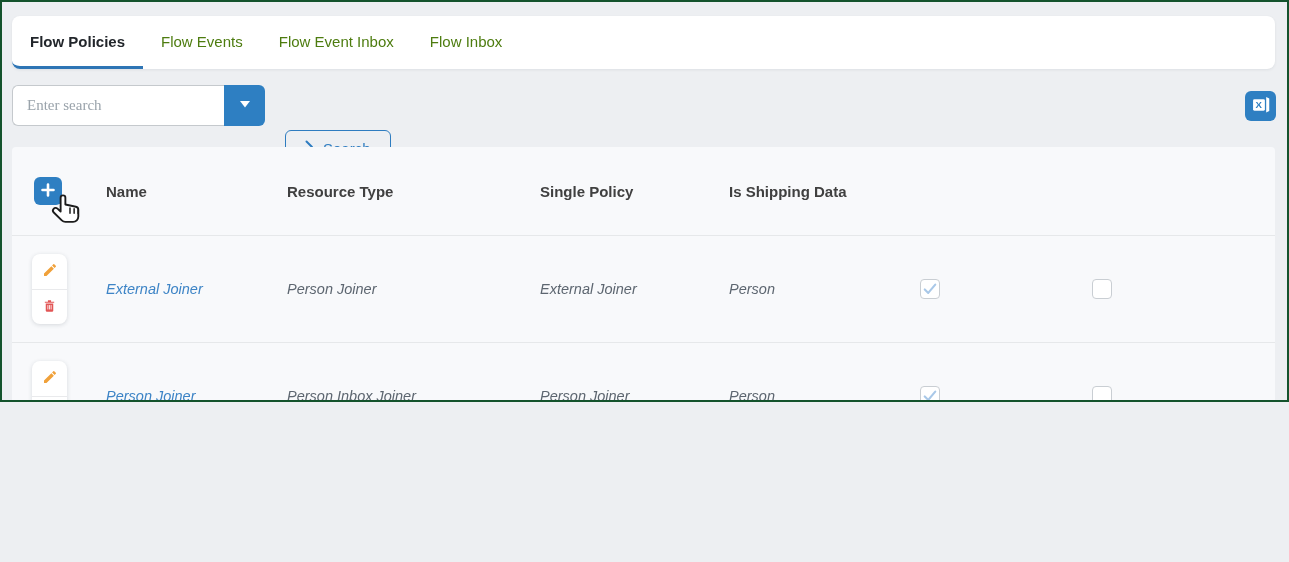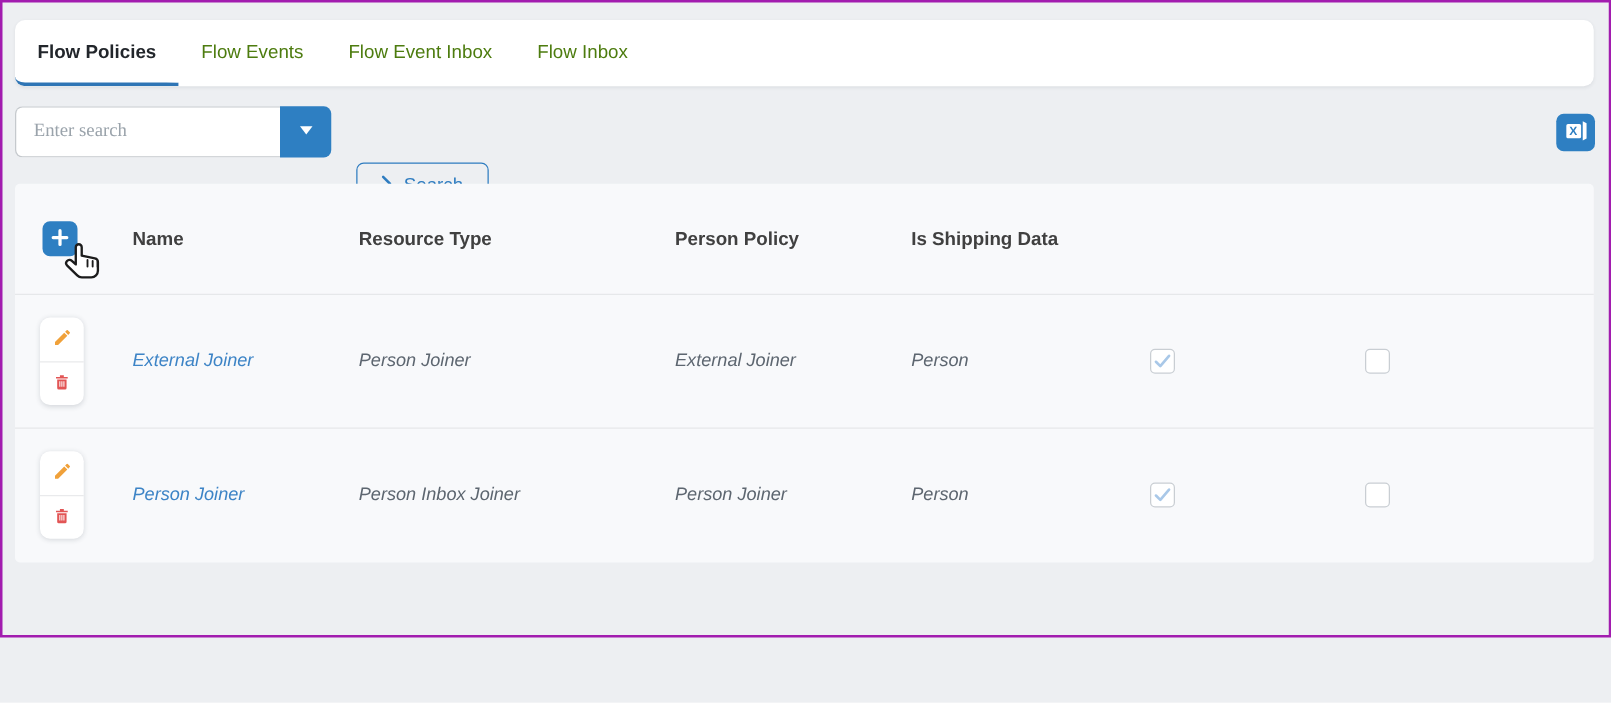--- a/index.html
+++ b/index.html
@@ -1,19 +1,19 @@
 <!DOCTYPE html>
 <html><head>
 <meta charset="utf-8">
 <style>
   * { margin:0; padding:0; box-sizing:border-box; }
   html,body { width:1289px; height:562px; }
   body { font-family:"Liberation Sans", sans-serif; background:#edeff2; }
 
-  .frame { position:relative; width:1289px; height:510px; border:2px solid #a21caf; background:#edeff2; overflow:hidden; }
+  .frame { position:relative; width:1289px; height:402px; border:2px solid #14532d; background:#edeff2; overflow:hidden; }
 
   
   .tabbar { position:absolute; left:10px; top:14px; right:12px; height:53px;
             background:#ffffff; border-radius:8px; box-shadow:0 1px 3px rgba(40,50,60,.08);
             display:flex; align-items:stretch; }
   .tab { display:flex; align-items:center; padding:0 18px; font-size:15px; color:#4d7c0f;
          cursor:pointer; border-bottom:3px solid transparent; white-space:nowrap; }
   .tab.active { color:#22262b; font-weight:bold; border-bottom-color:#2e75b5; border-bottom-left-radius:8px; }
 
   
@@ -130,21 +130,21 @@
         </button>
         <span class="hand-cursor">
           <svg width="40" height="40" viewBox="0 0 32 32">
             <path d="M12 3.5c-1.05 0-1.9.85-1.9 1.9v11l-2.5-2.3c-.9-.83-2.3-.78-3.1.12-.76.86-.7 2.16.13 2.96l6.4 6.3c.78.77 1.83 1.2 2.93 1.2h6.1c2.32 0 4.2-1.88 4.2-4.2v-5.5c0-1.16-.8-2.16-1.94-2.4l-8.42-1.75V5.4c0-1.05-.85-1.9-1.9-1.9z" fill="#ffffff" stroke="#1c1c1c" stroke-width="1.5" stroke-linejoin="round"></path>
             <path d="M17.6 13.6v4.2M20.9 14.2v3.6M24.1 14.9v3" stroke="#1c1c1c" stroke-width="1.2" stroke-linecap="round"></path>
           </svg>
         </span>
       </div>
       <div class="th">Name</div>
       <div class="th">Resource Type</div>
-      <div class="th">Person Policy</div>
+      <div class="th">Single Policy</div>
       <div class="th">Is Shipping Data</div>
     </div>
 
     <div>
   <div class="grid-row trow">
     <div>
       <div class="action-card">
         <button class="action-btn">
           <span>
             <svg width="16" height="16" viewBox="0 0 24 24">

